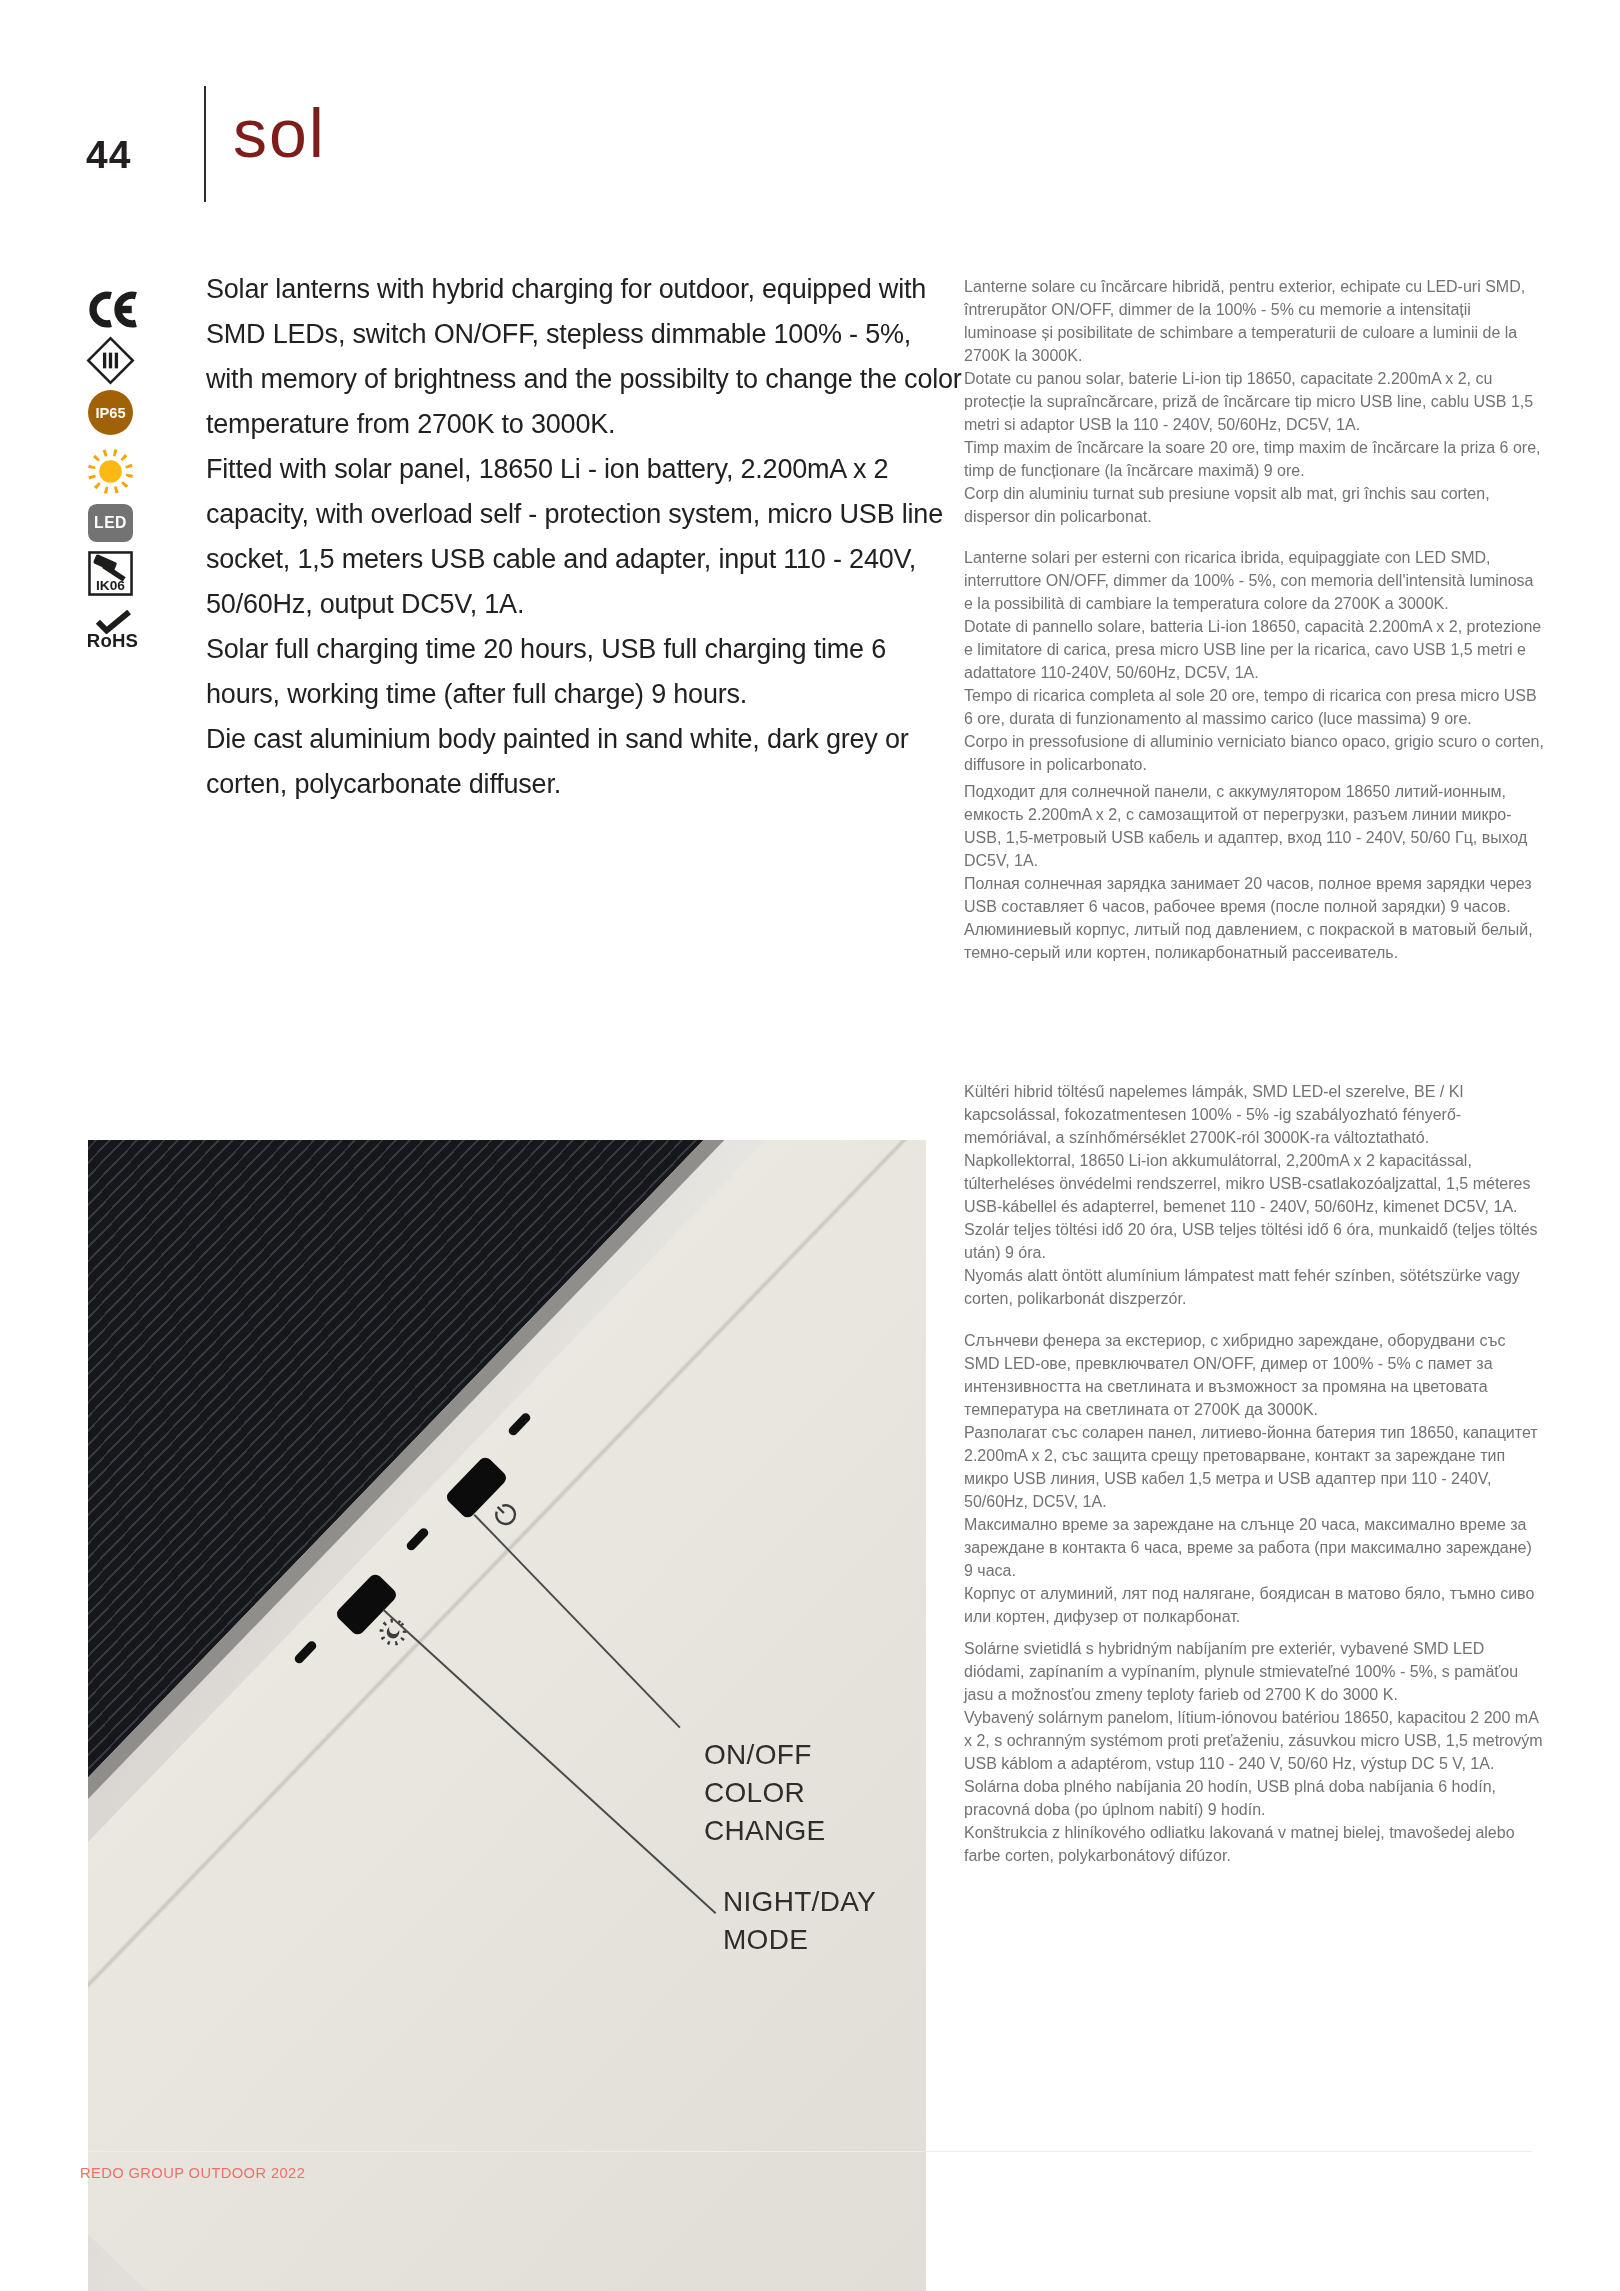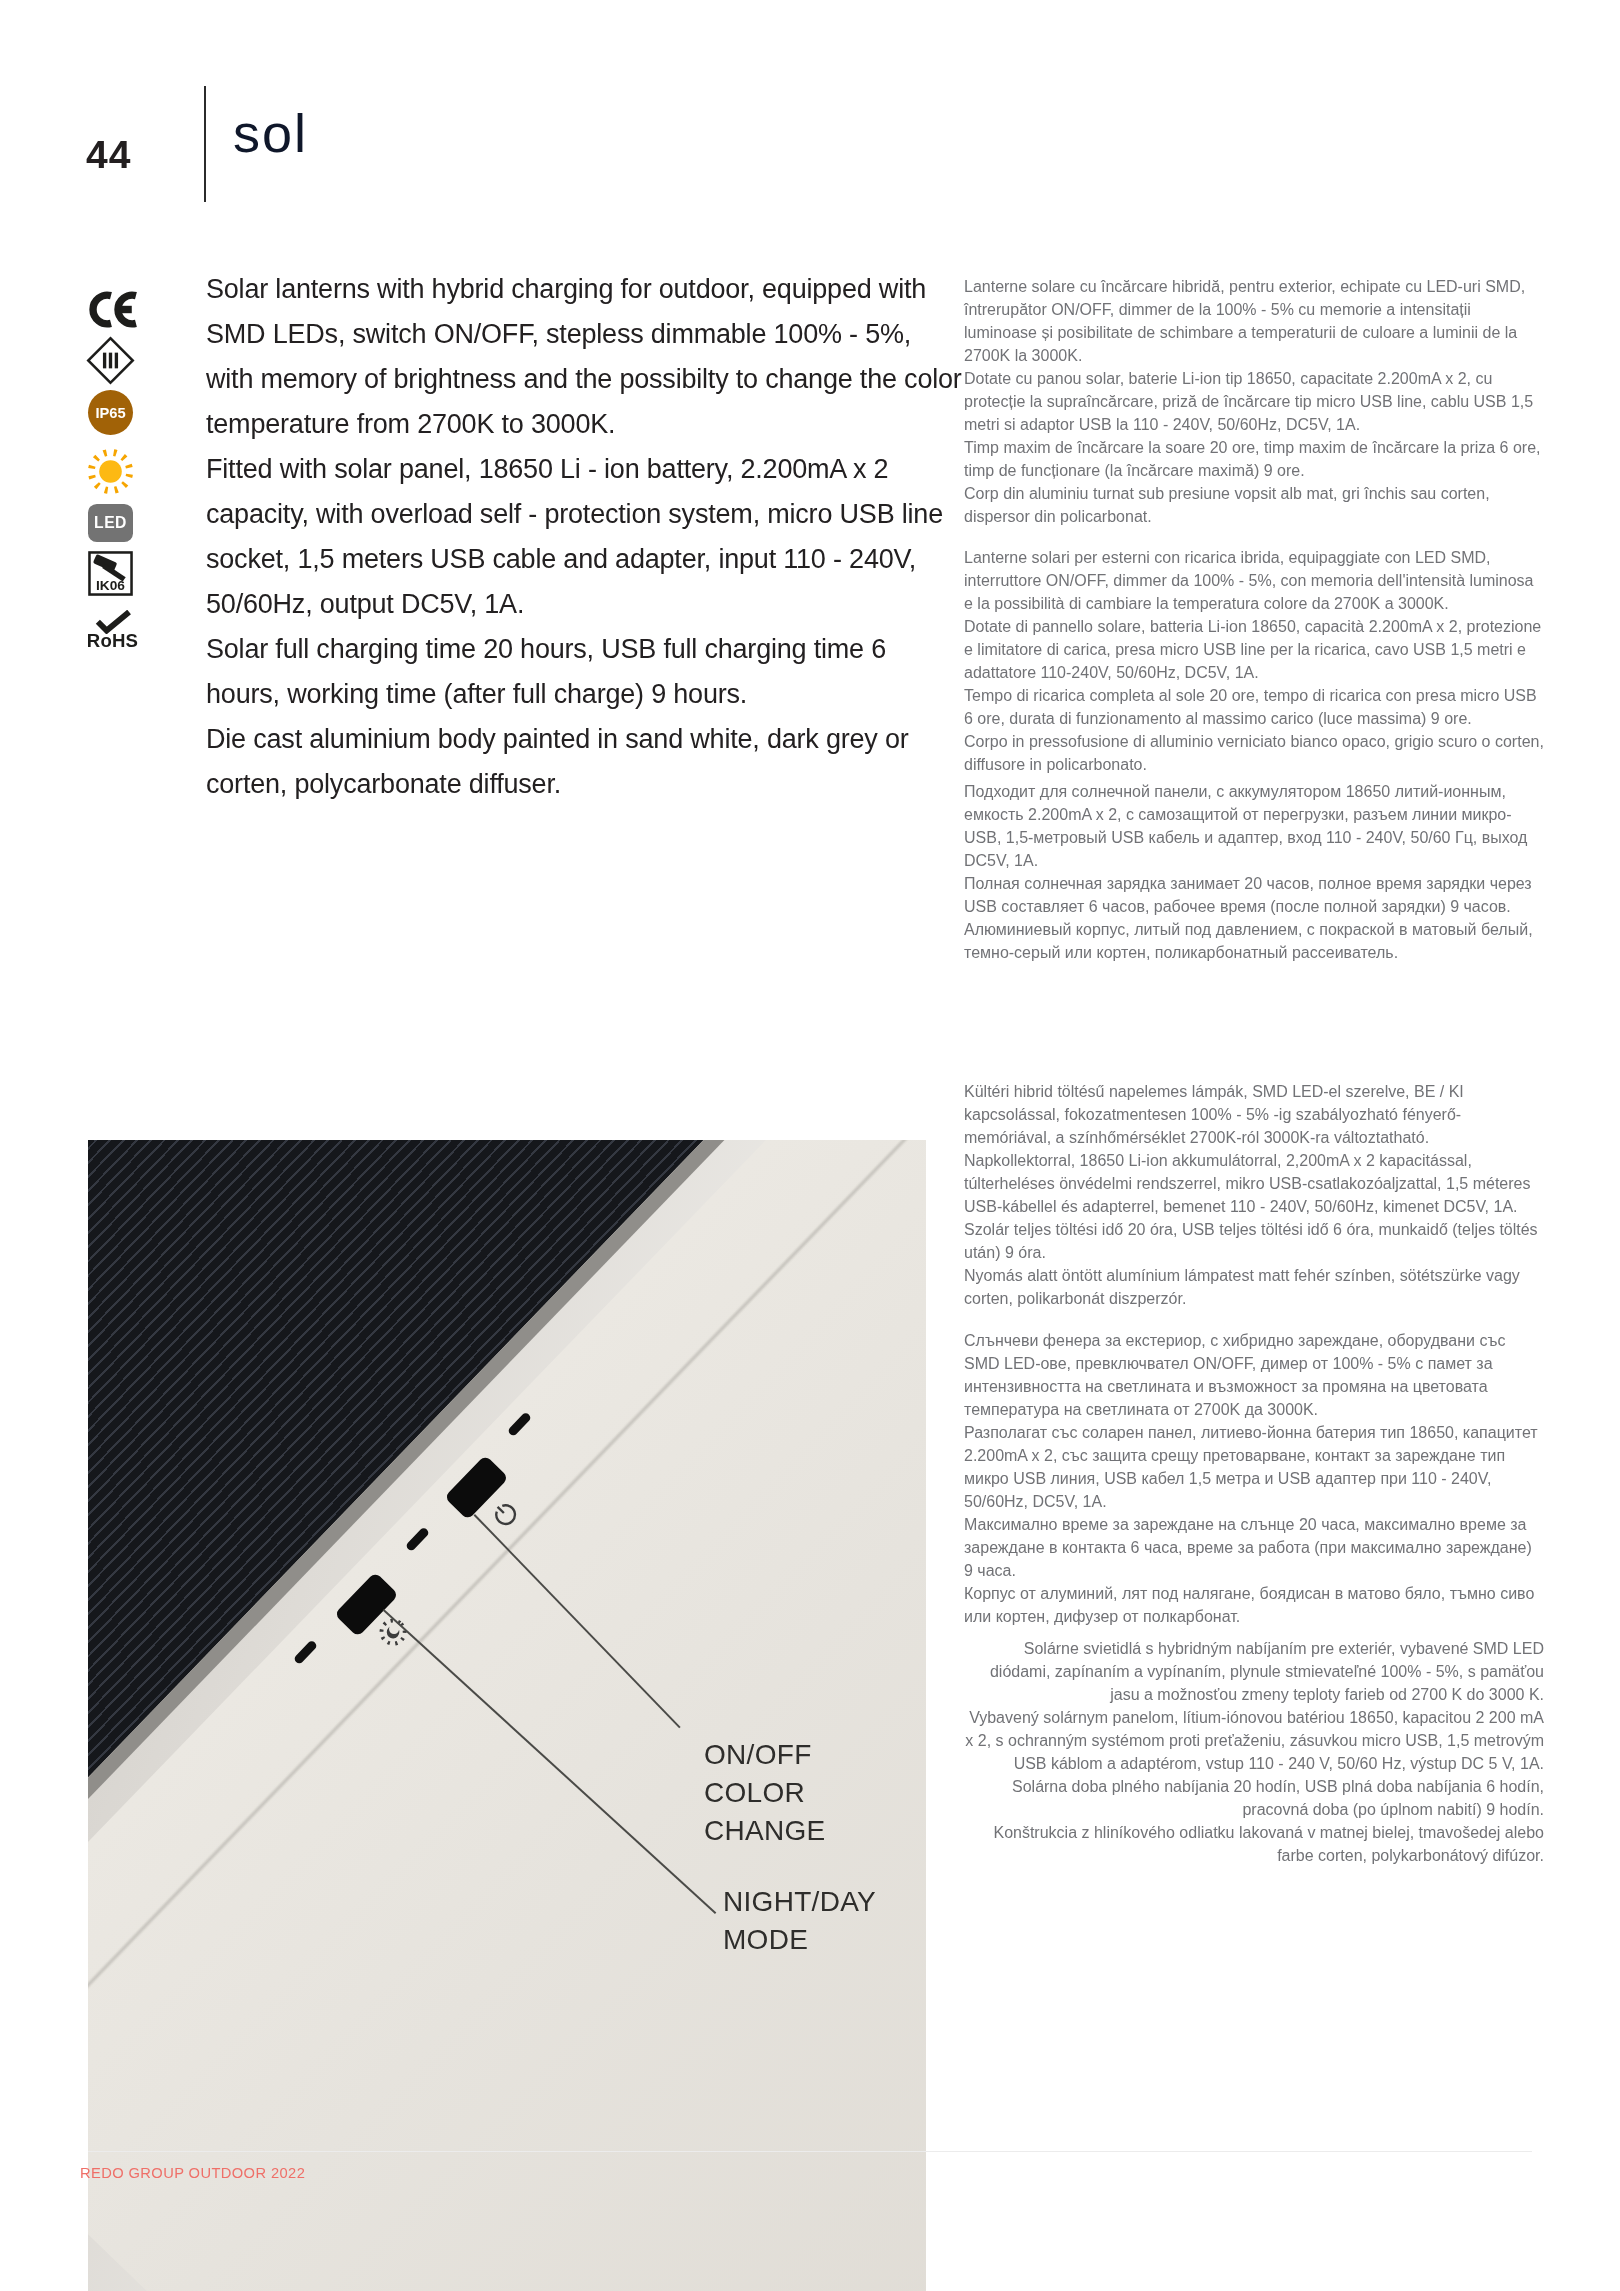--- a/index.html
+++ b/index.html
@@ -3,39 +3,39 @@
 <meta charset="utf-8">
 <style>
   * { margin:0; padding:0; box-sizing:border-box; }
   html,body { background:#ffffff; }
   body { font-family:"Liberation Sans", sans-serif; }
   .page { position:relative; width:1620px; height:2292px; background:#fff; overflow:hidden; }
 
   
   .page-num { position:absolute; left:86px; top:133px; font-size:39px; font-weight:700; color:#231f20; letter-spacing:1px; }
   .brand-divider { position:absolute; left:204px; top:86px; width:2px; height:116px; background:#2b2b2b; }
-  .brand { position:absolute; left:233px; top:94px; font-size:54px; font-weight:200; color:#0f172a; letter-spacing:2px; line-height:78px; }
+  .brand { position:absolute; left:233px; top:94px; font-size:68px; font-weight:200; color:#7f1d1d; letter-spacing:2px; line-height:78px; }
 
   
   .icon-box { position:absolute; }
   .ip65 { left:88px; top:390px; width:45px; height:45px; border-radius:50%; background:#a16207; color:#fff;
           display:flex; align-items:center; justify-content:center; font-size:14.7px; font-weight:700; }
   .led  { left:88px; top:504px; width:45px; height:38px; border-radius:8.8px; background:#737373; color:#fff;
           display:flex; align-items:center; justify-content:center; font-size:15.7px; font-weight:700; letter-spacing:0.5px; }
   .rohs { left:82px; top:610px; width:61px; height:45px; text-align:center; color:#1d1d1b; }
   .rohs .rohs-text { font-size:18.6px; font-weight:700; letter-spacing:0.2px; margin-top:-7.8px; }
 
   
   .desc-en { position:absolute; left:206px; top:267px; width:757px; font-size:27px; line-height:45px;
              color:#232021; letter-spacing:-0.2px; }
 
   
   .trans { position:absolute; left:964px; width:580px; font-size:16px; line-height:23px; color:#717276; }
   .t-ro { top:275px; } .t-it { top:546px; } .t-ru { top:780px; }
-  .t-hu { top:1080px; } .t-bg { top:1329px; } .t-sk { top:1637px;text-align:right; }
+  .t-hu { top:1080px; } .t-bg { top:1329px; } .t-sk { top:1637px; }
 
   
   .photo { position:absolute; left:88px; top:1140px; width:838px; height:1188px; overflow:hidden;
            background:linear-gradient(112deg,#cfccc7 0%,#dedbd6 30%,#e9e7e3 55%,#f2f1ef 100%); }
   .photo-wedge { position:absolute; right:-69px; top:245px; width:323px; height:529px; background:#b4b1ac;
                  transform:rotate(18deg); filter:blur(25.5px); opacity:.6; }
   .handle-arc { position:absolute; left:392px; top:304px; width:647px; height:843px; border-radius:50%;
                 border:76px solid rgba(248,247,245,.95); filter:blur(4.9px); }
   .lamp-face { position:absolute; left:-196px; top:905px; width:1764px; height:1274px;
                transform-origin:0 0; transform:rotate(-46deg);

